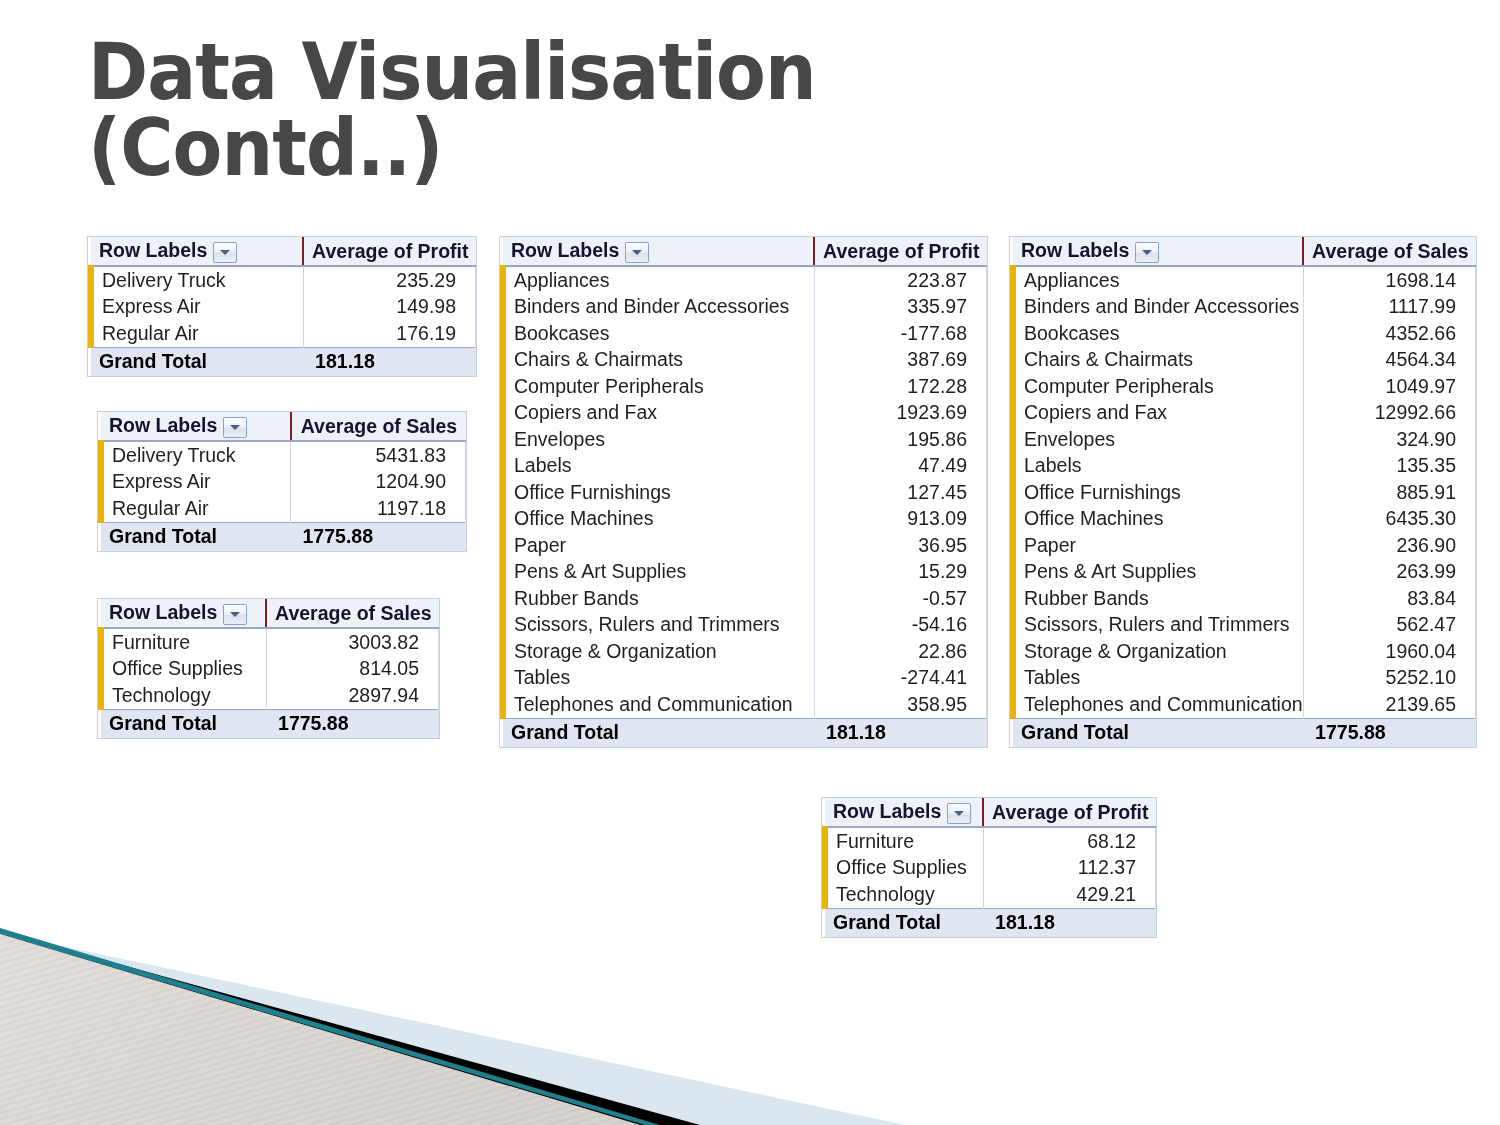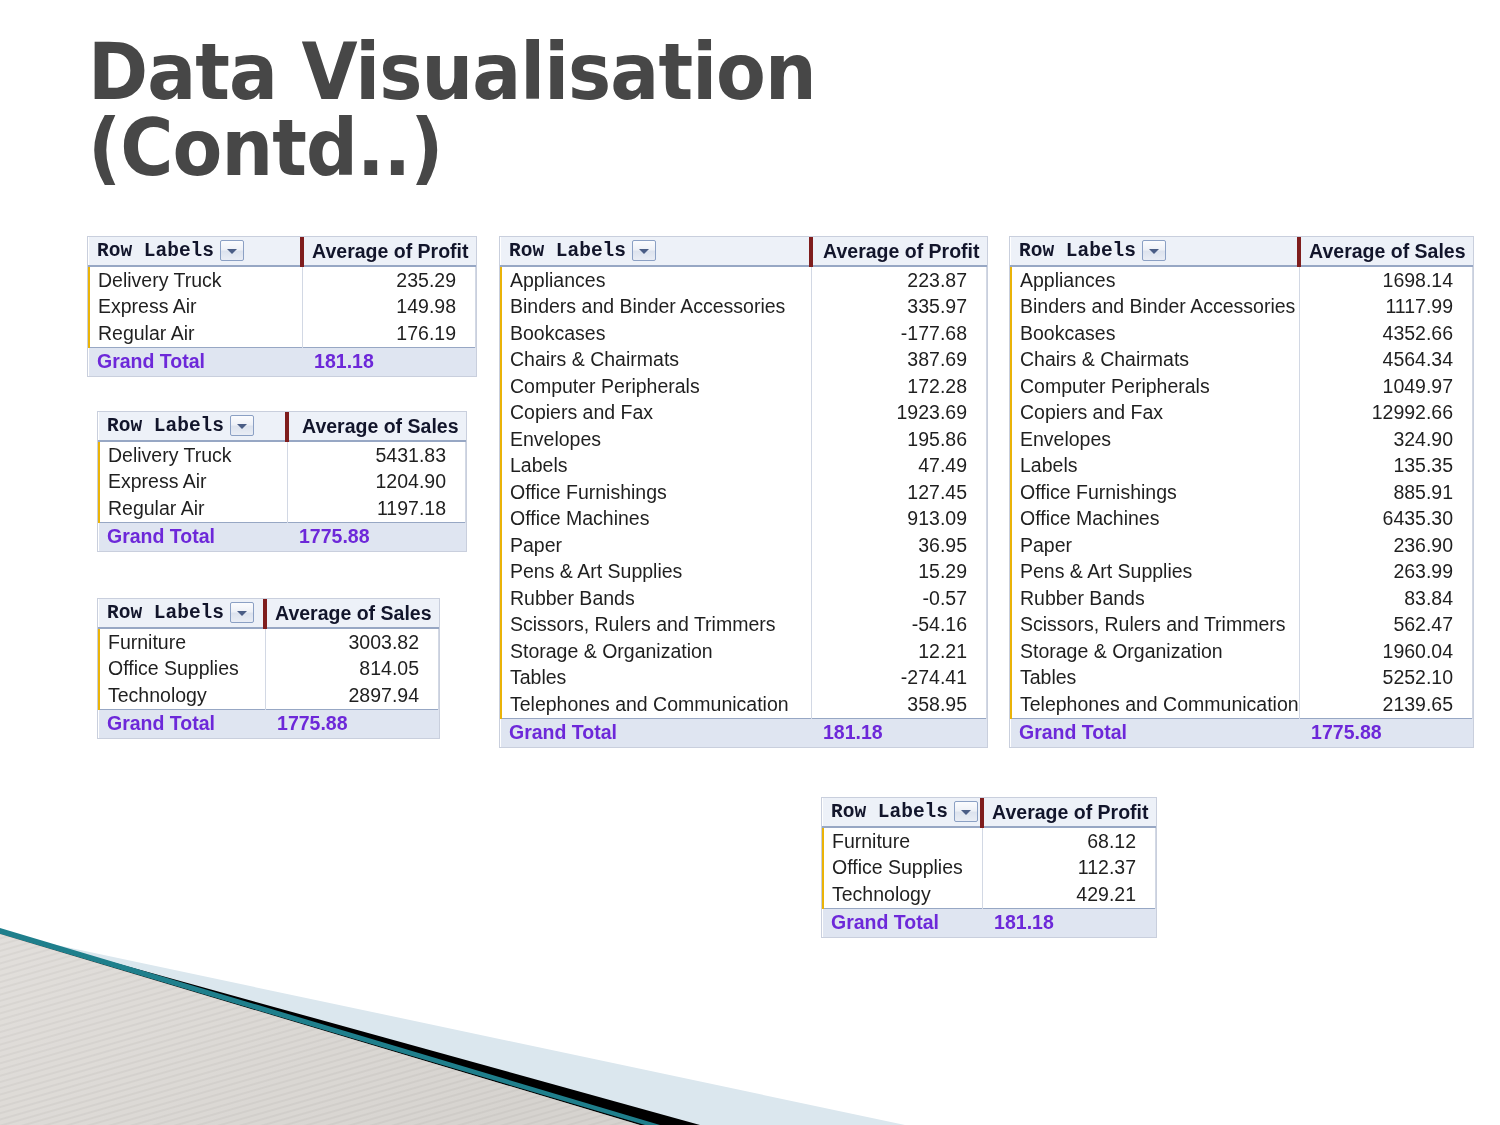--- a/index.html
+++ b/index.html
@@ -54,27 +54,25 @@
     font-weight: bold;
     font-size: 19.5px;
     color: #12152b;
     height: 28px;
     vertical-align: middle;
   }
   .pivot .hdr-label {
     text-align: left;
     padding-left: 8px;
     position: relative;
-    font-family: Liberation Mono, monospace;
   }
   .pivot .hdr-value {
-    text-align: right;
     padding-right: 7px;
     padding-left: 8px;
-    border-left: 4px solid #7f1d1d;
+    border-left: 2px solid #7f1d1d;
   }
 
   .filter-btn {
     display: inline-block;
     width: 24px;
     height: 21px;
     vertical-align: middle;
     margin-left: 6px;
     margin-right: 2px;
     border: 1px solid #8ba0c4;
@@ -99,36 +97,36 @@
   .pivot .data-row td {
     height: 26.5px;
     vertical-align: middle;
     background: #ffffff;
     font-size: 19.5px;
     color: #1f1f1f;
   }
   .pivot .data-row td.c-label {
     text-align: left;
     padding-left: 8px;
-    border-left: 2px solid #eab308;
+    border-left: 6px solid #eab308;
   }
   .pivot .data-row td.c-value {
     text-align: right;
     padding-right: 19px;
     padding-left: 12px;
     border-left: 1px solid #d2d8e4;
     border-right: 1px solid #d2d8e4;
   }
 
   .pivot .total-row td {
     height: 28px;
     vertical-align: middle;
     background: #dfe5f1;
     font-weight: bold;
-    color: #6d28d9;
+    color: #000000;
     border-top: 1px solid #97a7c4;
     font-size: 19.5px;
   }
   .pivot .total-row td.c-label {
     text-align: left;
     padding-left: 8px;
   }
   .pivot .total-row td.c-value {
     text-align: left;
     padding-right: 7px;
@@ -298,21 +296,21 @@
       <tr class="data-row">
         <td class="c-label">Rubber Bands</td>
         <td class="c-value">-0.57</td>
       </tr>
       <tr class="data-row">
         <td class="c-label">Scissors, Rulers and Trimmers</td>
         <td class="c-value">-54.16</td>
       </tr>
       <tr class="data-row">
         <td class="c-label">Storage &amp; Organization</td>
-        <td class="c-value">12.21</td>
+        <td class="c-value">22.86</td>
       </tr>
       <tr class="data-row">
         <td class="c-label">Tables</td>
         <td class="c-value">-274.41</td>
       </tr>
       <tr class="data-row">
         <td class="c-label">Telephones and Communication</td>
         <td class="c-value">358.95</td>
       </tr>
       <tr class="total-row">

